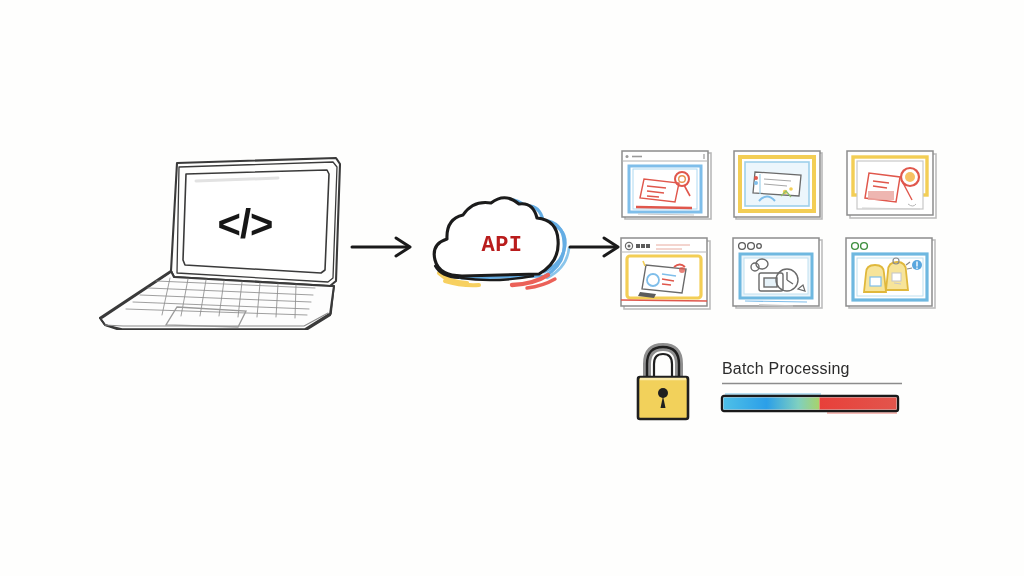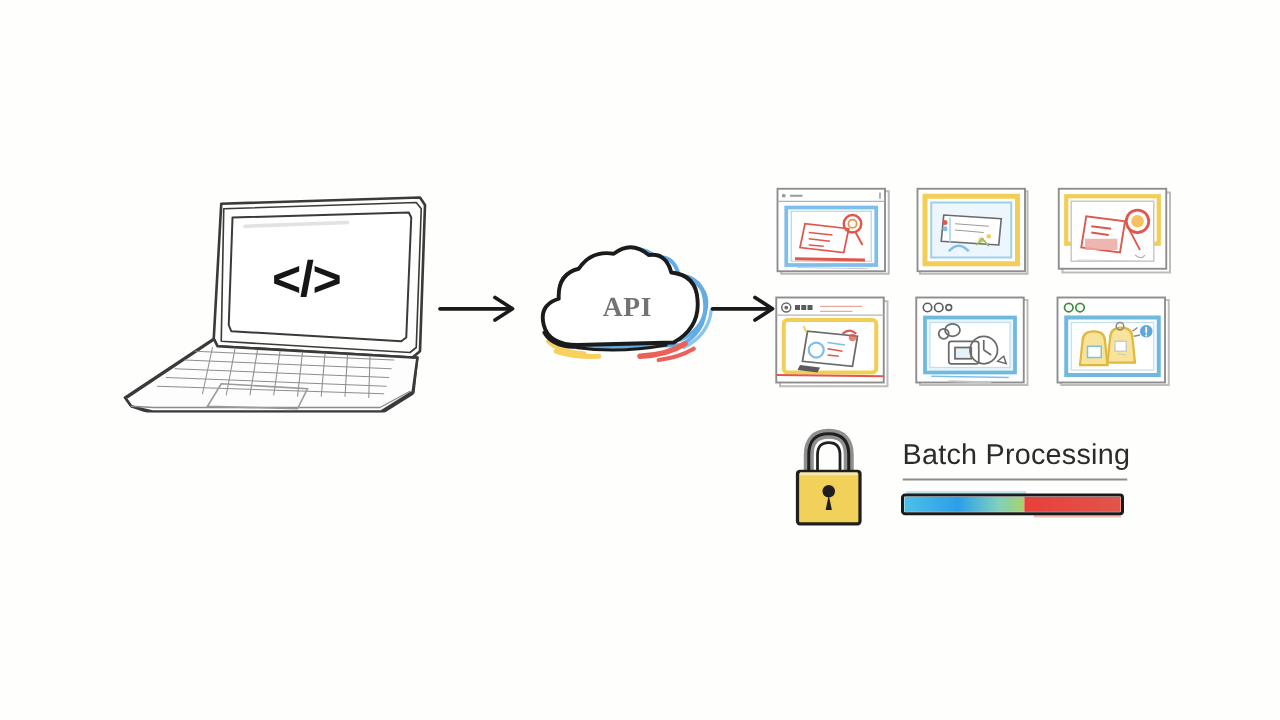--- a/index.html
+++ b/index.html
@@ -40,24 +40,24 @@
   #arrow-1 { left: 350px; top: 232px; width: 72px; height: 30px; }
   #arrow-2 { left: 568px; top: 232px; width: 62px; height: 30px; }
 
   
   #cloud { left: 415px; top: 190px; width: 160px; height: 105px; }
   #cloud-label {
     left: 415px; top: 190px; width: 160px; height: 105px;
     display: flex; align-items: center; justify-content: center;
     padding-left: 14px; padding-top: 6px;
     box-sizing: border-box;
-    font-family: Liberation Serif, serif;
+    font-family: Liberation Mono, monospace;
     font-size: 22px;
     font-weight: 700;
-    color: #737373;
+    color: #b91c1c;
     letter-spacing: 0.5px;
     user-select: none;
     pointer-events: none;
   }
 
   
   #thumb-grid {
     left: 616px; top: 148px;
     width: 330px; height: 168px;
     display: grid;
@@ -66,24 +66,24 @@
     column-gap: 13px;
     row-gap: 9px;
   }
   .thumb { position: relative; width: 100px; height: 78px; }
 
   
   #lock-icon { left: 630px; top: 338px; width: 66px; height: 86px; }
 
   
   #batch-label {
-    left: 722px; top: 350px;
+    left: 722px; top: 360px;
     width: 200px; height: 30px;
     font-family: "Liberation Sans", sans-serif;
-    font-size: 23px;
+    font-size: 16px;
     font-weight: 400;
     color: #2b2b2b;
     letter-spacing: 0.2px;
     white-space: nowrap;
     user-select: none;
   }
   #batch-rule {
     left: 722px; top: 382px;
     width: 180px; height: 3px;
   }

